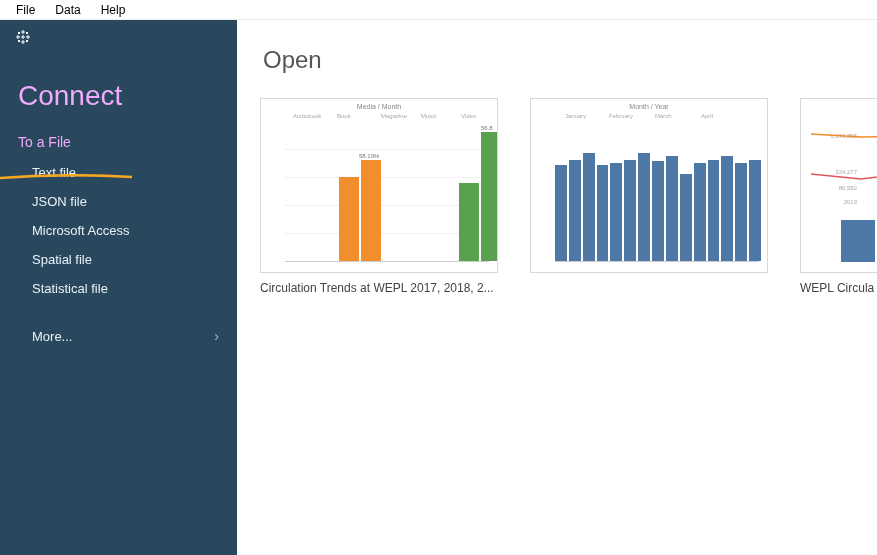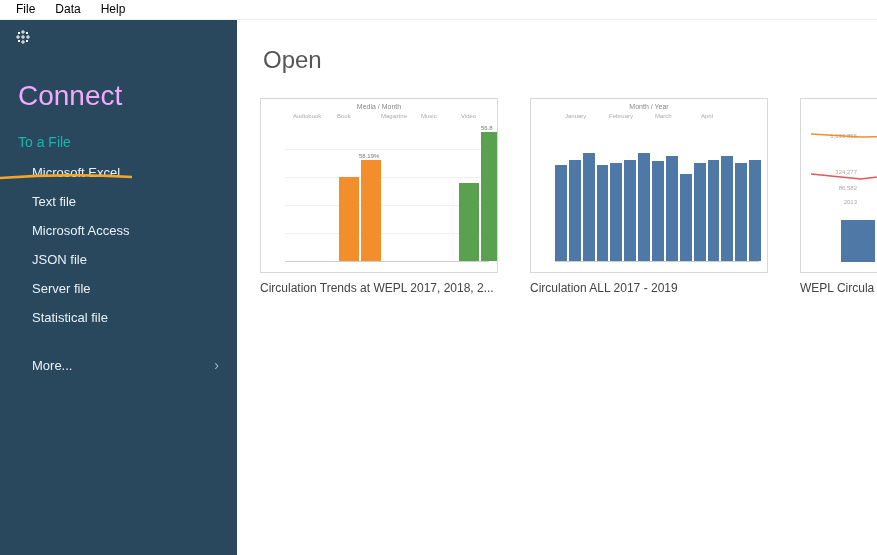--- a/index.html
+++ b/index.html
@@ -8,21 +8,21 @@
     font-size: 13px;
     width: 877px;
     height: 555px;
     overflow: hidden;
     background: #fff;
   }
   .menubar {
     height: 20px;
     background: #fff;
     display: flex;
-    align-items: flex-start;
+    align-items: center;
     padding: 0 6px;
     font-size: 12px;
     border-bottom: 1px solid #eee;
   }
   .menubar-item { padding: 2px 10px; cursor: default; }
   .layout {
     display: flex;
     height: 535px;
   }
   .sidebar {
@@ -43,21 +43,21 @@
     font-size: 16px;
     letter-spacing: -1px;
   }
   .connect-title {
     color: #f0abfc;
     font-size: 28px;
     font-weight: 300;
     padding: 22px 0 18px 18px;
   }
   .section-label {
-    color: #14b8a6;
+    color: #f0abfc;
     font-size: 14px;
     padding: 4px 0 8px 18px;
   }
   .file-item {
     color: #e9f1f7;
     font-size: 13px;
     padding: 7px 0 7px 32px;
     cursor: pointer;
     position: relative;
   }
@@ -198,25 +198,24 @@
             <line x1="9" y1="7" x2="9" y2="11"></line>
               <line x1="7" y1="9" x2="11" y2="9"></line>
           </g>
         </svg>
       </span>
     </div>
 
     <div class="connect-title">Connect</div>
 
     <div class="section-label">To a File</div>
-    <div class="file-item">Microsoft Excel</div>
     <div class="file-item">Text file</div>
+    <div class="file-item">JSON file</div>
     <div class="file-item">Microsoft Access</div>
-    <div class="file-item">JSON file</div>
-    <div class="file-item">Server file</div>
+    <div class="file-item">Spatial file</div>
     <div class="file-item">Statistical file</div>
 
     <div style="height:18px"></div>
     <div class="file-item more-row">
       <span>More...</span>
       <span class="chevron">›</span>
     </div>
 
     <svg class="highlight-line" viewBox="0 0 132 6">
       <path d="M0 4 Q 66 -1 132 3" stroke="#f5a623" stroke-width="2.5" fill="none" stroke-linecap="round"></path>
@@ -272,21 +271,20 @@
               <div class="bar blue" style="left: 97.0667px; width: 11.8667px; height: 71.25%;"></div>
               <div class="bar blue" style="left: 110.933px; width: 11.8667px; height: 75%;"></div>
               <div class="bar blue" style="left: 124.8px; width: 11.8667px; height: 62.5%;"></div>
               <div class="bar blue" style="left: 138.667px; width: 11.8667px; height: 70%;"></div>
               <div class="bar blue" style="left: 152.533px; width: 11.8667px; height: 72.5%;"></div>
               <div class="bar blue" style="left: 166.4px; width: 11.8667px; height: 75%;"></div>
               <div class="bar blue" style="left: 180.267px; width: 11.8667px; height: 70%;"></div>
               <div class="bar blue" style="left: 194.133px; width: 11.8667px; height: 72.5%;"></div>
             </div>
         </div>
-        <div class="thumb-label">Circulation ALL 2017 - 2019</div>
       </div>
 
       <div class="thumb-partial">
         <div class="thumb-box" style="width:238px">
           <div class="chart-title" style="font-size:8px;color:#666">Reading Level by Year</div>
           <span class="tiny-text" style="top:34px;right:180px">1,199,855</span>
           <span class="tiny-text" style="top:70px;right:180px">324,277</span>
           <span class="tiny-text" style="top:86px;right:180px">86,582</span>
           <span class="tiny-text" style="top:100px;right:180px">2013</span>
           <svg class="line-series" style="top:30px;left:10px" width="220" height="60">

